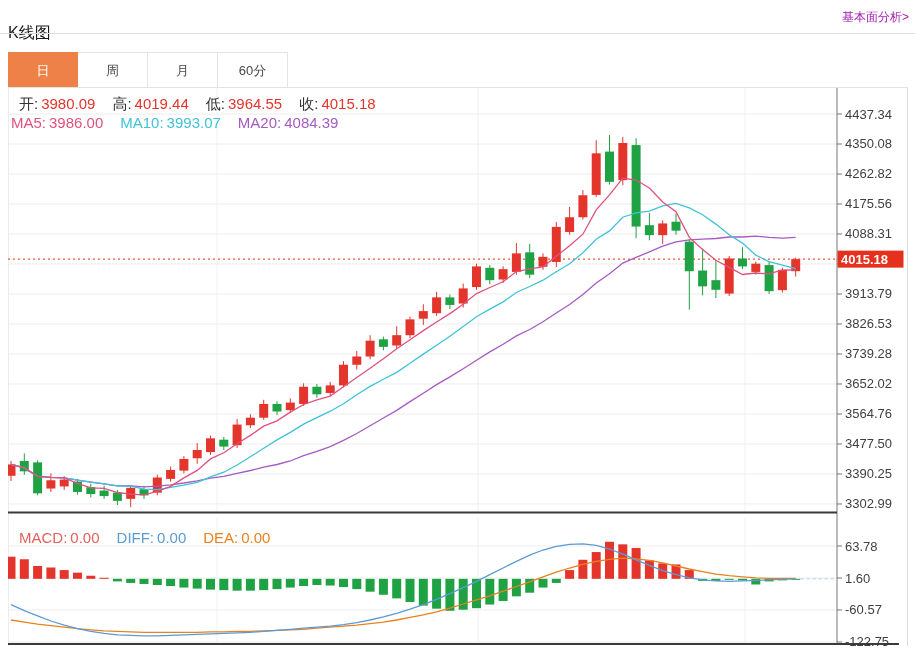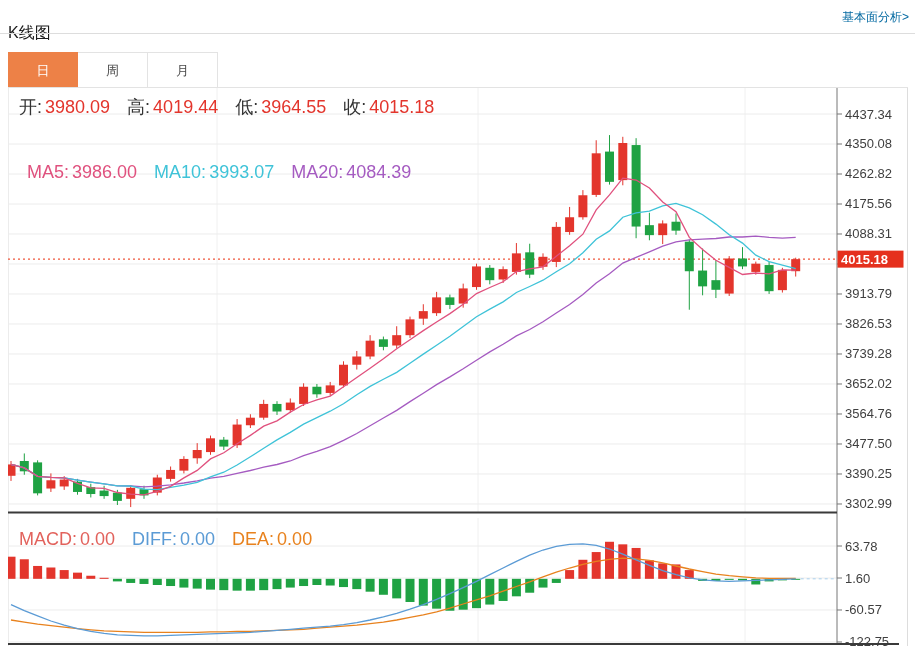--- a/index.html
+++ b/index.html
@@ -1,45 +1,46 @@
 <!DOCTYPE html>
 <html><head>
 <meta charset="utf-8">
 <style>
   html,body{margin:0;padding:0;background:#fff;}
   body{font-family:"Liberation Sans","DejaVu Sans",sans-serif;}
   .page{position:relative;width:915px;height:649px;background:#fff;overflow:hidden;}
   .title{position:absolute;left:8px;top:7px;font-size:16px;font-weight:normal;color:#1c1c1c;margin-top:16px;}
-  .toplink{position:absolute;right:6px;top:9px;font-size:12px;color:#0369a1;cursor:pointer;text-decoration:none;}
+  .toplink{position:absolute;right:6px;top:9px;font-size:12px;color:#a21caf;cursor:pointer;text-decoration:none;}
   .divider{position:absolute;left:0;top:33px;width:915px;height:1px;background:#ddd;}
   .tabbar{position:absolute;left:8px;top:52px;width:900px;height:36px;display:flex;border-bottom:1px solid #e3e3e3;box-sizing:border-box;}
   .tab{width:70px;height:35px;line-height:35px;text-align:center;font-size:13px;color:#4a4a4a;
        border-top:1px solid #e3e3e3;border-right:1px solid #e3e3e3;box-sizing:border-box;background:#fff;cursor:pointer;}
   .tab:first-child{border-left:1px solid #e3e3e3;}
   .tab.active{background:#ed8147;border-color:#ed8147;color:#fff;}
   .chart{position:absolute;left:8px;top:88px;width:900px;height:558px;}
   .chart svg{position:absolute;left:0;top:0;}
-  .row{position:absolute;font-size:18px;white-space:nowrap;}
+  .row{position:absolute;font-size:15px;white-space:nowrap;}
   .row .fld{margin-right:17px;}
   .row .lb{color:#333;margin-right:3px;}
   #ohlc-row{left:11px;top:7px;}
-  #ma-row{left:19px;top:26px;margin-top:48px;}
+  #ma-row{left:3px;top:26px;}
   #macd-row{left:11px;top:441px;}
 </style>
 </head>
 <body>
 
 <div class="page">
   <div class="title">K线图</div>
   <a class="toplink">基本面分析&gt;</a>
   <div class="divider"></div>
   <div class="tabbar" id="tabbar">
       <div class="tab active">日</div>
       <div class="tab">周</div>
       <div class="tab">月</div>
+      <div class="tab">60分</div>
     </div>
   <div class="chart">
     <svg id="ksvg" width="900" height="558" viewBox="0 0 900 558">
         <line x1="0.5" y1="0" x2="0.5" y2="558" stroke="#ececec"></line>
         <line x1="899.5" y1="0" x2="899.5" y2="558" stroke="#ddd"></line>
         <line x1="209" y1="0" x2="209" y2="424" stroke="#f0f0f0"></line>
         <line x1="209" y1="430" x2="209" y2="554" stroke="#f0f0f0"></line>
         <line x1="470" y1="0" x2="470" y2="424" stroke="#f0f0f0"></line>
         <line x1="470" y1="430" x2="470" y2="554" stroke="#f0f0f0"></line>
         <line x1="737" y1="0" x2="737" y2="424" stroke="#f0f0f0"></line>

